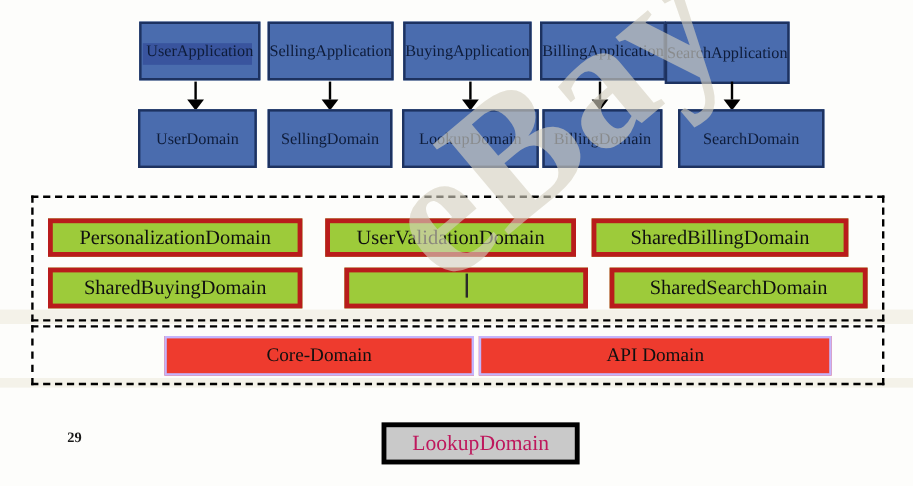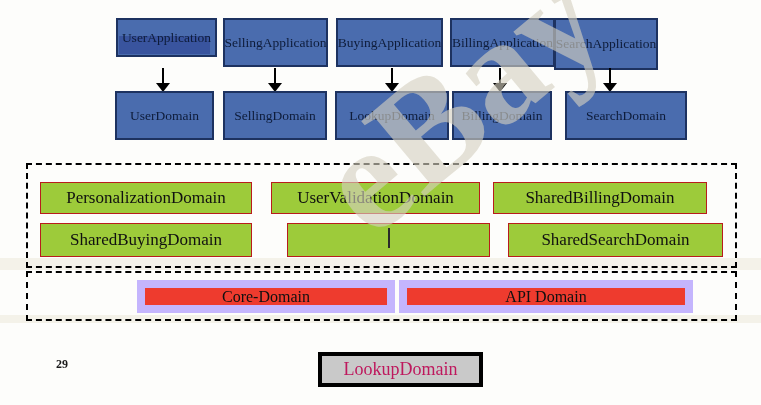--- a/index.html
+++ b/index.html
@@ -10,25 +10,25 @@
   }
   .box{
     position:absolute;display:flex;align-items:center;justify-content:center;
     box-sizing:border-box;text-align:center;z-index:2;
   }
   .blue{
     background:#4a6cae;border:2px solid #1d3260;color:#0e1c3a;
     font-size:13.5px;
   }
   .green{
-    background:#9dcb3a;border:1px solid #b91c1c;color:#101010;
+    background:#9dcb3a;border:4px solid #b91c1c;color:#101010;
     font-size:17px;
   }
   .red{
-    background:#ee3b2e;border:8px solid #c4b5fd;color:#101010;
+    background:#ee3b2e;border:2px solid #c4b5fd;color:#101010;
     font-size:16px;
   }
   .gray{
     background:#c9c9c9;border:4px solid #000000;color:#be185d;
     font-size:18px;
   }
   .box .lbl{position:relative;z-index:2;padding:0 2px;}
   .sel-band{
     position:absolute;left:1px;right:5px;top:16px;height:18px;
     background:#39549e;z-index:1;
@@ -63,21 +63,21 @@
     position:absolute;left:56px;top:357px;font-size:12px;font-weight:bold;
     color:#1a1a1a;z-index:2;
   }
 </style>
 </head>
 <body>
 
 <div class="streak" style="top:258px;height:12px;"></div>
 <div class="streak" style="top:315px;height:8px;"></div>
 
-<div class="box blue" style="left:116px;top:18px;width:101px;height:39px;">
+<div class="box blue" style="left:116px;top:18px;width:101px;height:49px;">
   <div class="sel-band"></div>
   <span class="lbl">UserApplication</span>
 </div>
 <div class="box blue" style="left:223px;top:18px;width:105px;height:49px;">
   <span class="lbl">SellingApplication</span>
 </div>
 <div class="box blue" style="left:336px;top:18px;width:107px;height:49px;">
   <span class="lbl">BuyingApplication</span>
 </div>
 <div class="box blue" style="left:450px;top:18px;width:105px;height:49px;">

